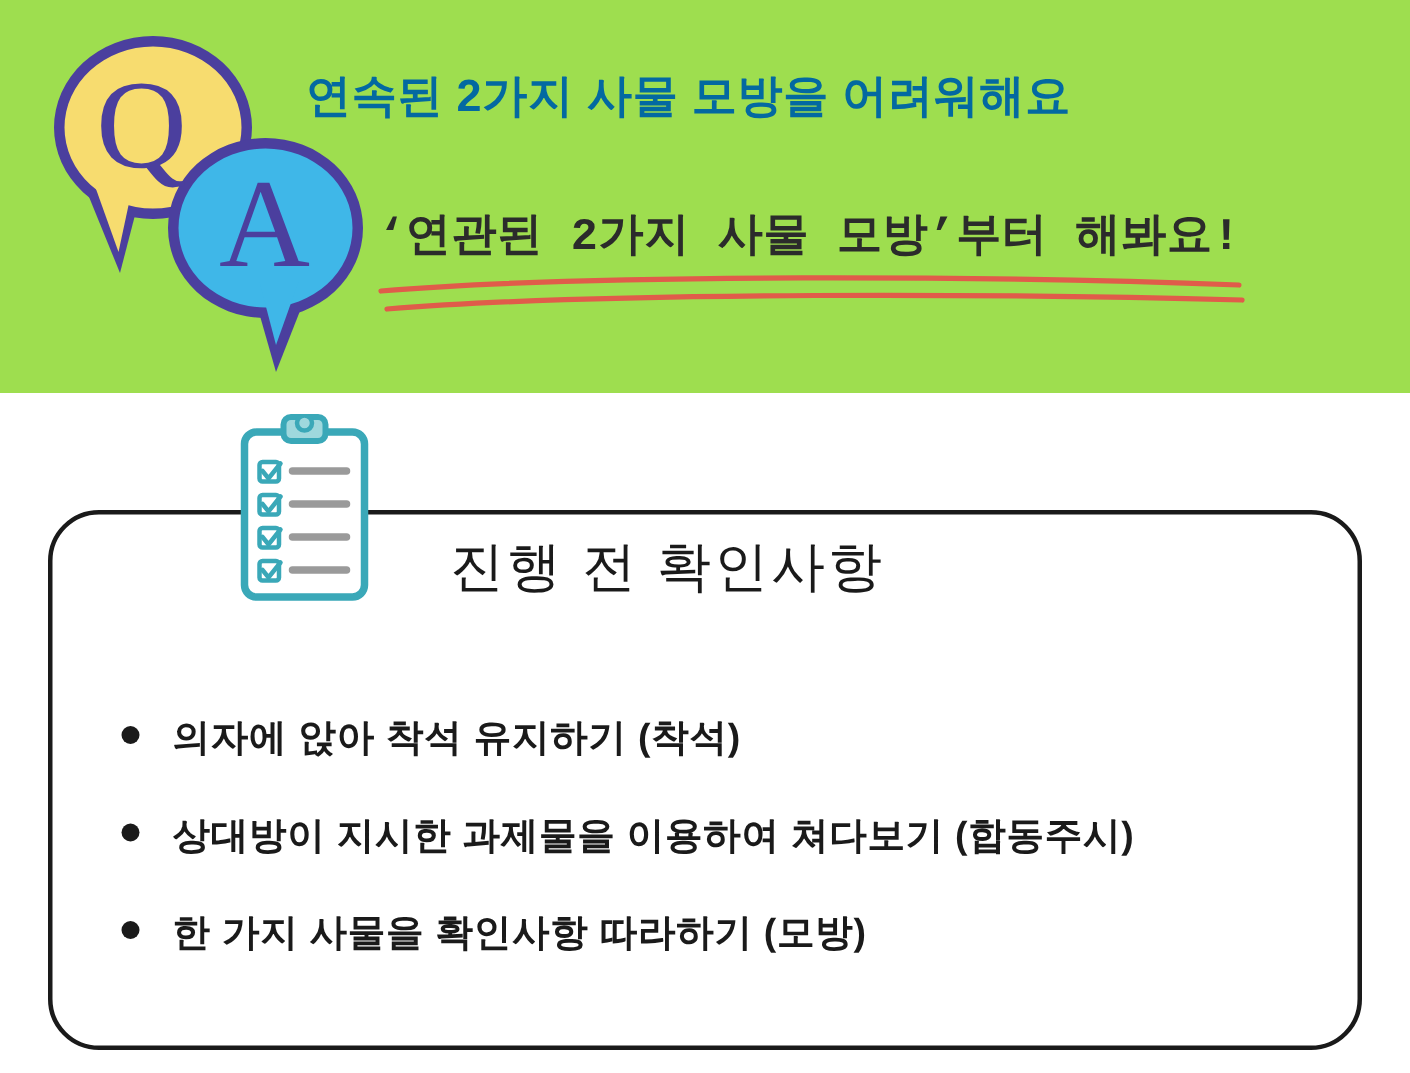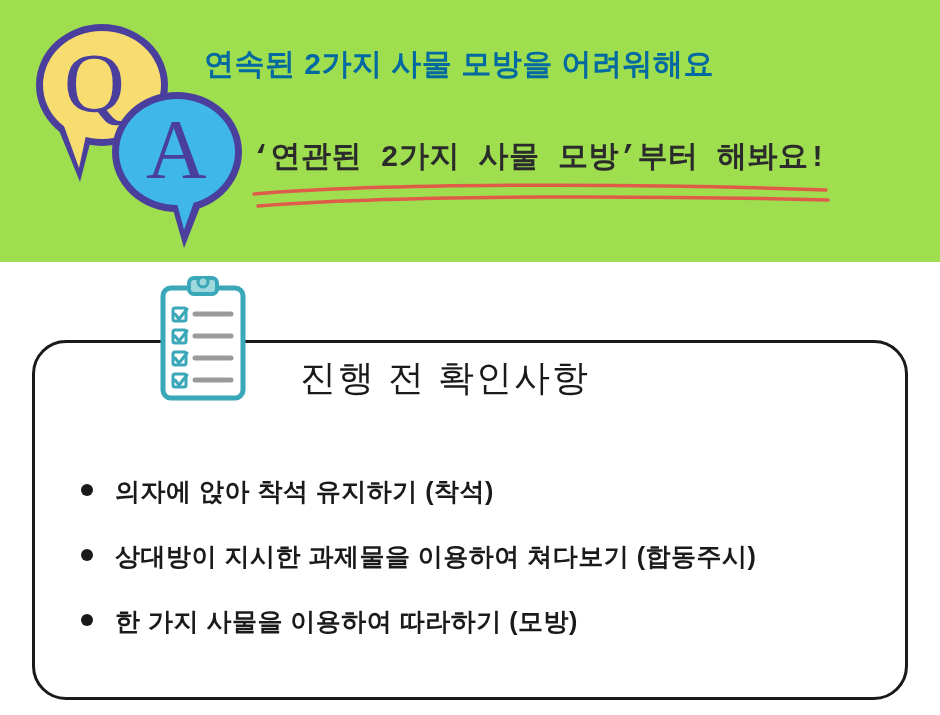--- a/index.html
+++ b/index.html
@@ -267,15 +267,15 @@
   <li>
     <span class="bullet"></span>
     <span>의자에 앉아 착석 유지하기 (착석)</span>
   </li>
   <li>
     <span class="bullet"></span>
     <span>상대방이 지시한 과제물을 이용하여 쳐다보기 (합동주시)</span>
   </li>
   <li>
     <span class="bullet"></span>
-    <span>한 가지 사물을 이용하여 따라하기 (모방)</span>
+    <span>한 가지 사물을 확인사항 따라하기 (모방)</span>
   </li>
 </ul>
 
 </body></html>

